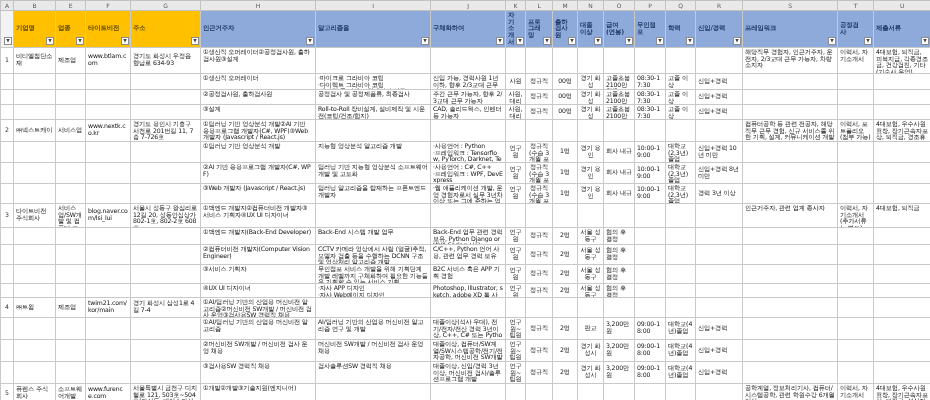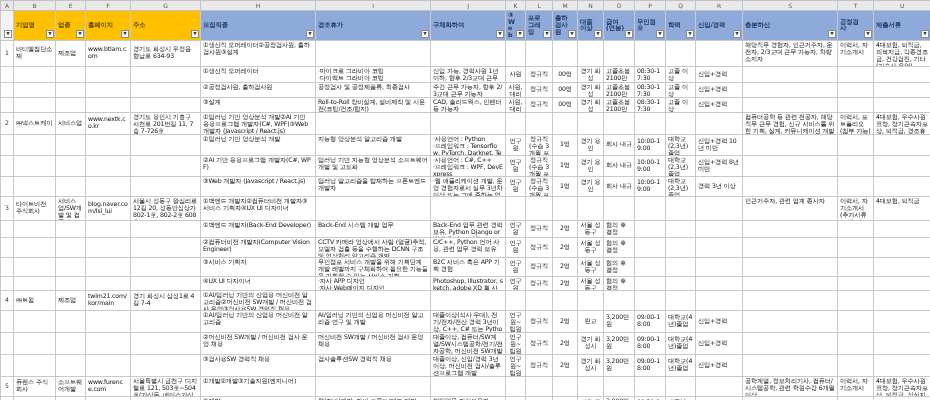--- a/index.html
+++ b/index.html
@@ -119,41 +119,41 @@
           </td>
           <td class="fill-orange">
             <div class="cc">기업명</div>
             <span class="flt">▼</span>
           </td>
           <td class="fill-orange">
             <div class="cc">업종</div>
             <span class="flt">▼</span>
           </td>
           <td class="fill-orange">
-            <div class="cc">홈페이지</div>
+            <div class="cc">타이트비전</div>
             <span class="flt">▼</span>
           </td>
           <td class="fill-orange">
             <div class="cc">주소</div>
             <span class="flt">▼</span>
           </td>
           <td class="fill-blue">
-            <div class="cc">모집직종</div>
+            <div class="cc">인근거주자</div>
             <span class="flt">▼</span>
           </td>
           <td class="fill-blue">
-            <div class="cc">경조휴가</div>
+            <div class="cc">알고리즘을</div>
             <span class="flt">▼</span>
           </td>
           <td class="fill-blue">
             <div class="cc">구체화하여</div>
             <span class="flt">▼</span>
           </td>
           <td class="fill-blue">
-            <div class="cc">③Web</div>
+            <div class="cc">자기소개서</div>
             <span class="flt">▼</span>
           </td>
           <td class="fill-blue">
             <div class="cc">프로그래밍</div>
             <span class="flt">▼</span>
           </td>
           <td class="fill-blue">
             <div class="cc">출하검사원</div>
             <span class="flt">▼</span>
           </td>
@@ -171,21 +171,21 @@
           </td>
           <td class="fill-blue">
             <div class="cc">학력</div>
             <span class="flt">▼</span>
           </td>
           <td class="fill-blue">
             <div class="cc">신입/경력</div>
             <span class="flt">▼</span>
           </td>
           <td class="fill-blue">
-            <div class="cc">충분하신</div>
+            <div class="cc">프레임워크</div>
             <span class="flt">▼</span>
           </td>
           <td class="fill-blue">
             <div class="cc">공정검사</div>
             <span class="flt">▼</span>
           </td>
           <td class="fill-blue">
             <div class="cc">제출서류</div>
             <span class="flt">▼</span>
           </td>

